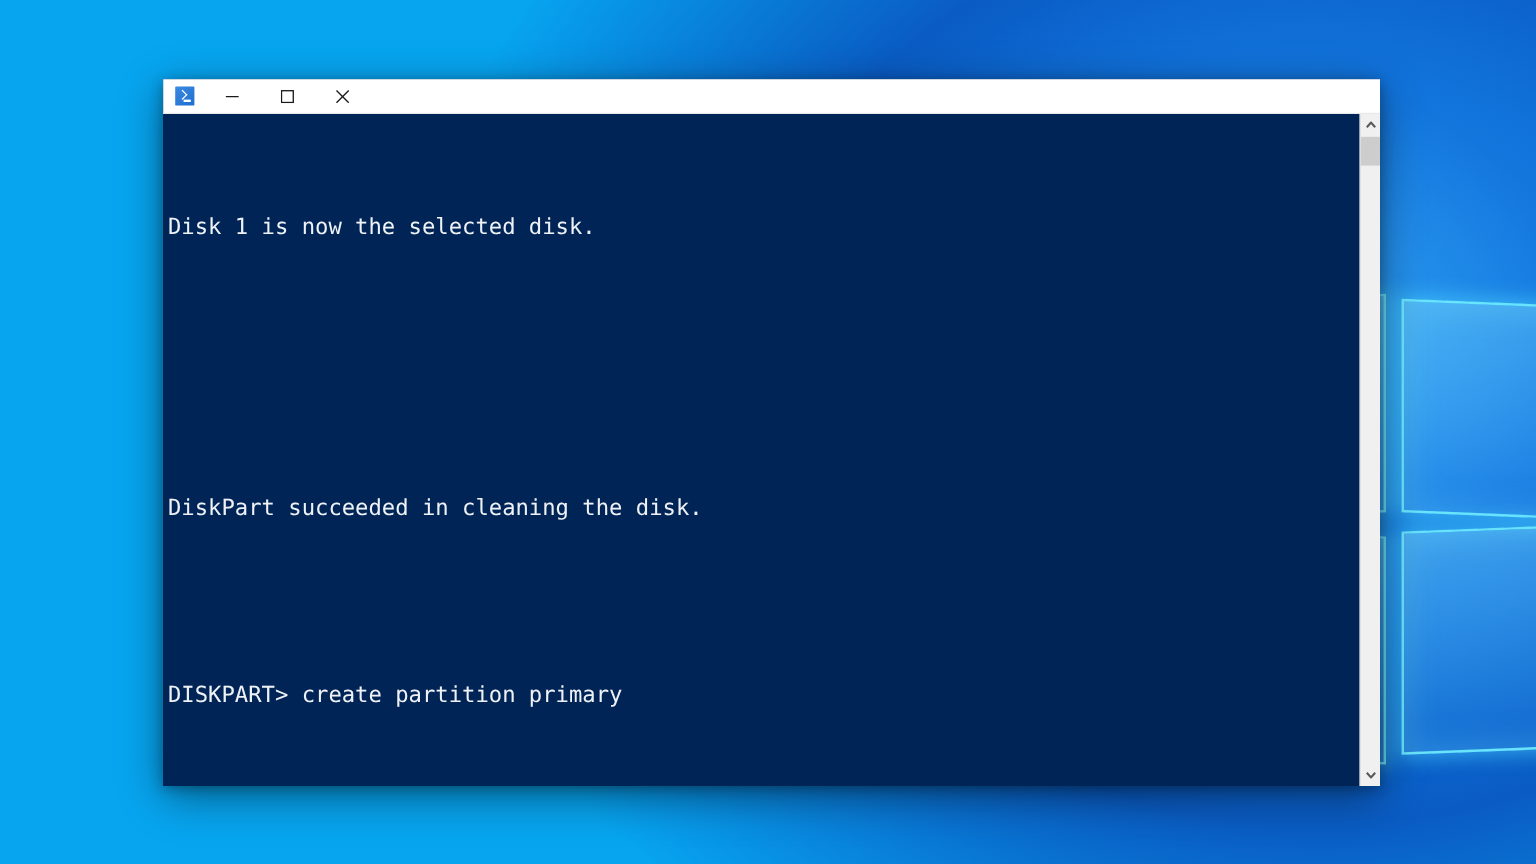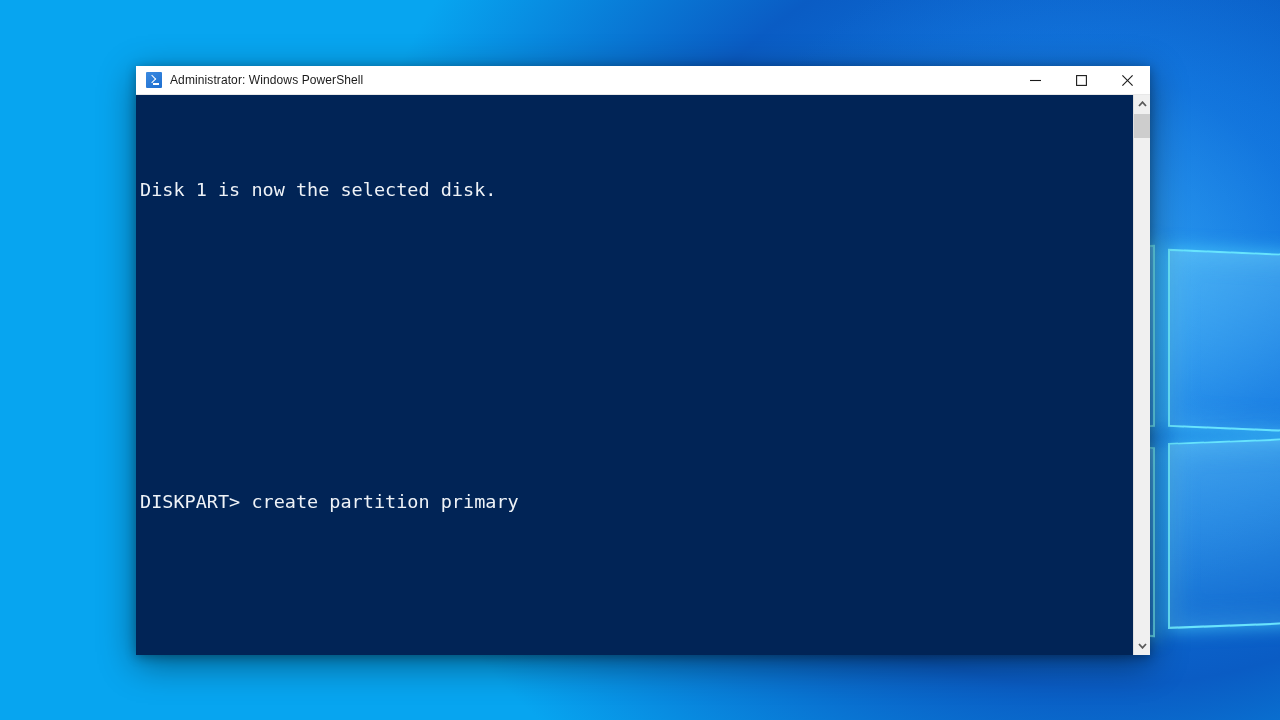--- a/index.html
+++ b/index.html
@@ -163,21 +163,20 @@
   <div class="pane" id="pane-tl"></div>
   <div class="pane" id="pane-tr"></div>
   <div class="pane" id="pane-bl"></div>
   <div class="pane" id="pane-br"></div>
 </div>
 
 <div id="ps-window">
 
   <div id="titlebar">
     <div id="titlebar-icon"></div>
-    <div id="titlebar-title">Administrator: Windows PowerShell</div>
 
     <div class="winbtn" id="btn-min">
       <svg width="11" height="11" viewBox="0 0 11 11">
         <line x1="0" y1="5.5" x2="11" y2="5.5" stroke="#1a1a1a" stroke-width="1.1"></line>
       </svg>
     </div>
     <div class="winbtn" id="btn-max">
       <svg width="11" height="11" viewBox="0 0 11 11">
         <rect x="0.6" y="0.6" width="9.8" height="9.8" fill="none" stroke="#1a1a1a" stroke-width="1.1"></rect>
       </svg>
@@ -190,20 +189,21 @@
     </div>
   </div>
 
   <div id="console-area">
 
     <div id="console-text">
 
       <div class="line"><span>Disk 1 is now the selected disk.</span></div>
       <div class="line"><span></span></div>
       <div class="line"><span></span></div>
+      <div class="line"><span>DiskPart succeeded in cleaning the disk.</span></div>
       <div class="line"><span></span></div>
       <div class="line"><span>DISKPART&gt; create partition primary</span></div>
       
       
       
       
       
       
       
       

